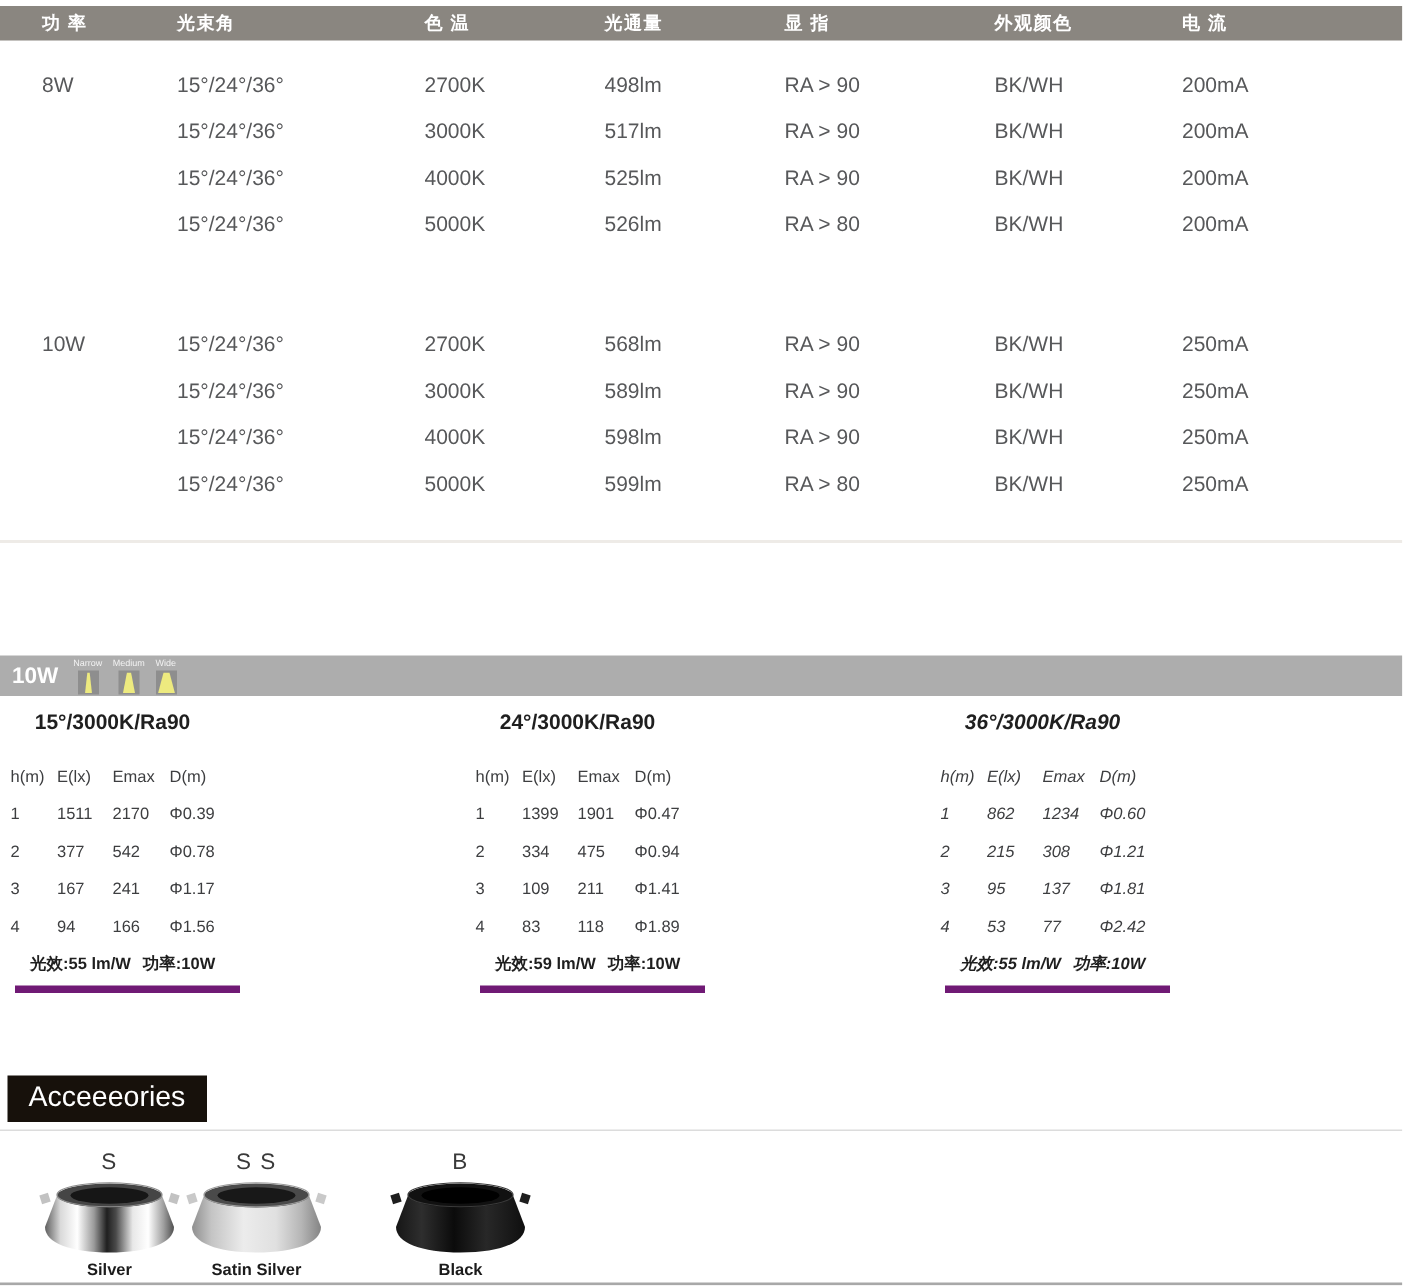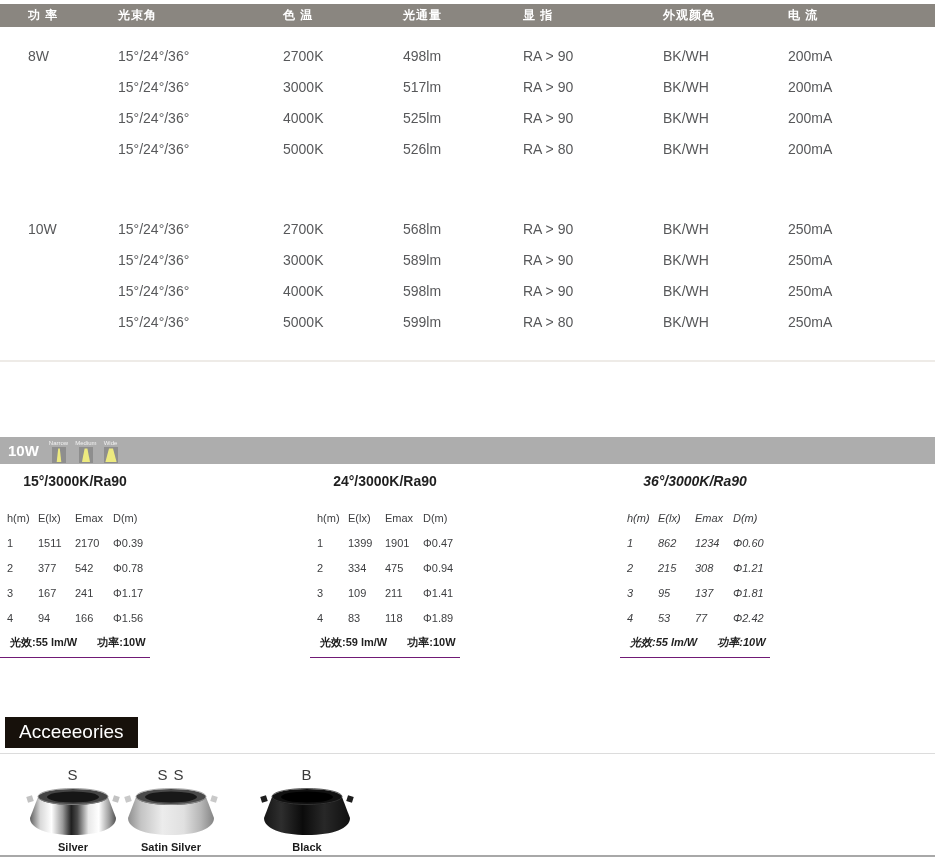--- a/index.html
+++ b/index.html
@@ -20,22 +20,22 @@
   .phot-bar-label{color:#fff;font-size:15px;font-weight:700;margin:0 10px 0 8px;}
   .beam-opt{display:flex;flex-direction:column;align-items:center;margin-right:7px;margin-top:2px;}
   .beam-opt-label{font-size:6px;color:#f2f2f2;line-height:6px;margin-bottom:1px;}
   .beam-box{width:14px;height:16px;background:#8e8e8e;display:block;}
   .phot-tables{display:flex;margin-top:9px;}
   .phot-col{width:310px;}
   .phot-col:last-child{width:315px;font-style:italic;}
   .pt-title{width:150px;text-align:center;font-size:14px;font-weight:700;color:#1f1f1f;margin-bottom:16px;}
   .pt-row{display:grid;grid-template-columns:31px 37px 38px 44px;height:25px;align-items:center;
           font-size:11px;color:#3d3e40;padding-left:7px;}
-  .pt-footer{width:150px;display:flex;gap:20px;padding:3px 0 7px 10px;border-bottom:1px solid #701a75;
-             font-size:11px;color:#1f1f1f;font-weight:600;margin-top:2px;box-sizing:border-box;}
+  .pt-footer{width:150px;display:flex;gap:8px;padding:3px 0 7px 10px;border-bottom:5px solid #701a75;
+             font-size:11px;color:#1f1f1f;font-weight:600;margin-top:2px;box-sizing:border-box;margin-left:10px;}
 
   
   .acc{position:absolute;top:717px;left:0;width:935px;}
   .acc-badge{display:inline-block;margin-left:5px;background:#17110b;color:#fff;font-size:19px;padding:4px 14px 5px;}
   .acc-divider{height:1px;background:#dcdcdc;margin-top:5px;}
   .acc-items{display:flex;margin-top:12px;}
   .acc-item{width:96px;display:flex;flex-direction:column;align-items:center;}
   .acc-item.i1{margin-left:25px;}
   .acc-item.i2{margin-left:2px;}
   .acc-item.i3{margin-left:40px;}

